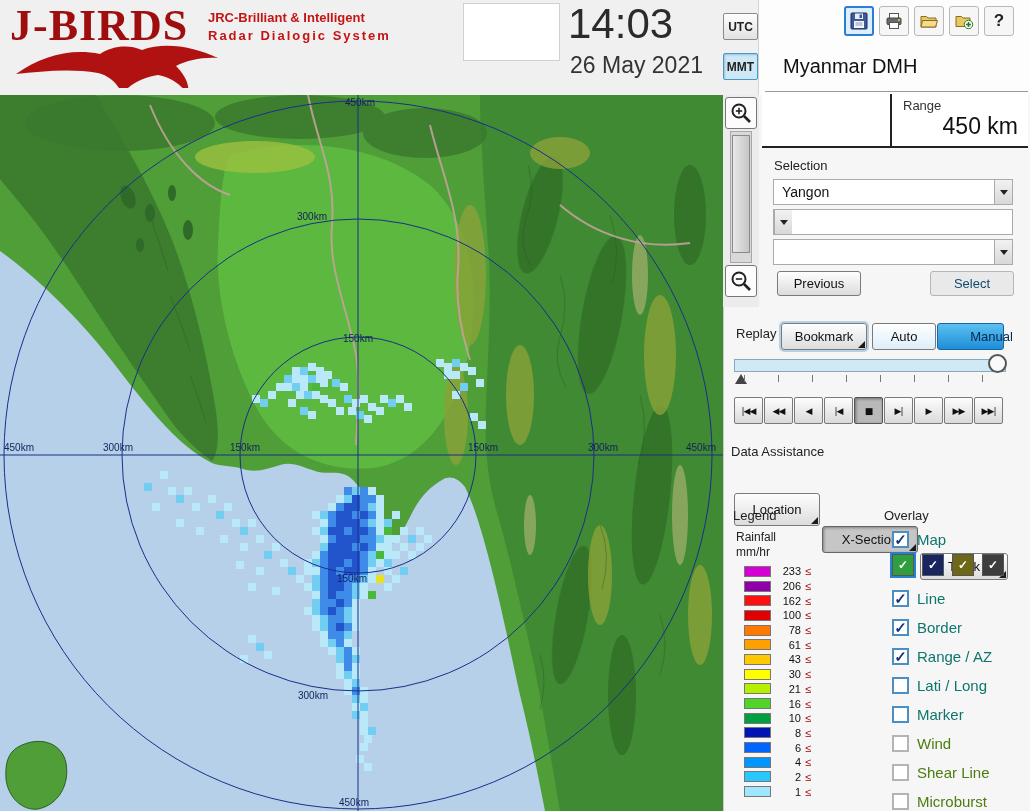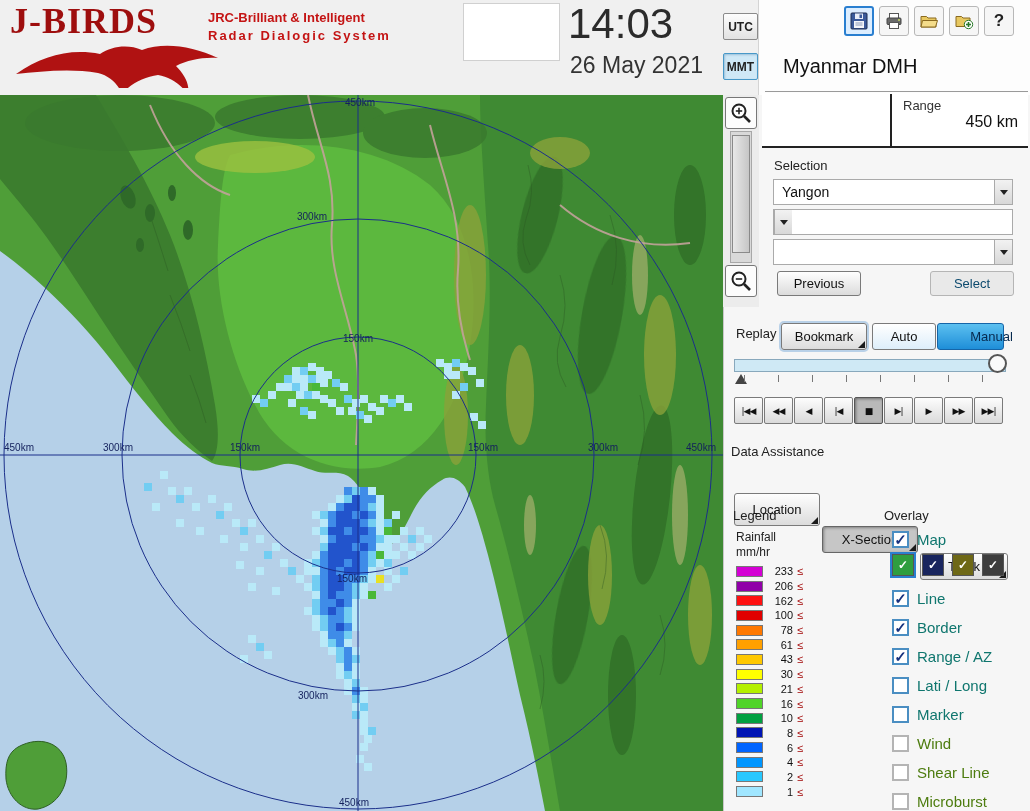--- a/index.html
+++ b/index.html
@@ -4,21 +4,21 @@
 <style>
   html,body{margin:0;padding:0;background:#888;}
   *{box-sizing:border-box;}
   .app{position:relative;width:1030px;height:811px;overflow:hidden;background:#f2f2f2;
        font-family:"Liberation Sans",sans-serif;-webkit-user-select:none;user-select:none;}
 
   
   .topbar-left{position:absolute;left:0;top:0;width:758px;height:95px;background:#f0f0f0;}
   .topbar-right{position:absolute;left:758px;top:0;width:272px;height:95px;background:#fdfdfd;border-left:1px solid #d4d4d4;}
   .logo-title{position:absolute;left:10px;top:0px;font-family:"Liberation Serif",serif;font-weight:700;
-              font-size:36px;color:#9e0e0e;letter-spacing:1px;}
+              font-size:44px;color:#9e0e0e;letter-spacing:1px;}
   .logo-tag1{position:absolute;left:208px;top:10px;font-size:13px;font-weight:700;color:#c41414;}
   .logo-tag2{position:absolute;left:208px;top:28px;font-size:13px;font-weight:700;color:#c41414;letter-spacing:2px;}
   .bird{position:absolute;left:12px;top:42px;}
   .sitebox{position:absolute;left:463px;top:3px;width:97px;height:58px;background:#fff;border:1px solid #d0d0d0;}
   .clock-time{position:absolute;left:568px;top:0px;font-size:42px;color:#2b2b2b;}
   .clock-date{position:absolute;left:570px;top:52px;font-size:23px;color:#333;}
   .tzbtn{position:absolute;width:35px;height:27px;font-size:12px;font-weight:700;color:#222;
          background:linear-gradient(#fdfdfd,#e2e2e2);border:1px solid #8a8a8a;border-radius:2px;
          display:flex;align-items:center;justify-content:center;}
   .tz-utc{left:723px;top:13px;}
@@ -38,21 +38,21 @@
   .vscroll{position:absolute;left:730px;top:131px;width:22px;height:132px;background:#d9d9d9;border:1px solid #a8a8a8;}
   .vthumb{position:absolute;left:1px;top:3px;width:18px;height:118px;background:linear-gradient(90deg,#e8e8e8,#c6c6c6);
           border:1px solid #8a8a8a;}
 
   .station{position:absolute;left:783px;top:55px;font-size:20px;color:#111;}
   .divider1{position:absolute;left:765px;top:91px;width:263px;height:1px;background:#9a9a9a;}
   .rangebox{position:absolute;left:762px;top:93px;width:266px;height:54px;background:#fff;}
   .range-vline{position:absolute;left:890px;top:94px;width:2px;height:53px;background:#222;}
   .range-bline{position:absolute;left:762px;top:146px;width:266px;height:2px;background:#222;}
   .range-label{position:absolute;left:903px;top:98px;font-size:13px;color:#333;}
-  .range-value{position:absolute;left:890px;top:113px;width:128px;text-align:right;font-size:16px;color:#111;}
+  .range-value{position:absolute;left:890px;top:113px;width:128px;text-align:right;font-size:23px;color:#111;}
 
   .sec-label{position:absolute;font-size:13px;color:#222;}
   .combo{position:absolute;width:240px;height:26px;background:#fff;border:1px solid #aaa;display:flex;align-items:center;}
   .combo .txt{flex:1;font-size:14px;color:#111;padding-left:8px;}
   .combo .dd{width:18px;height:100%;background:linear-gradient(#f2f2f2,#d8d8d8);border-left:1px solid #aaa;
              display:flex;align-items:center;justify-content:center;}
   .combo .dd::after{content:"";border-left:4px solid transparent;border-right:4px solid transparent;border-top:5px solid #222;}
 
   .btn{position:absolute;background:linear-gradient(#fefefe,#dcdcdc);border:1px solid #7a7a7a;border-radius:3px;
        font-size:13px;color:#111;display:flex;align-items:center;justify-content:center;padding:0;}
@@ -69,21 +69,21 @@
   .slider-ticks{position:absolute;left:744px;top:375px;width:258px;height:7px;
                 background:repeating-linear-gradient(90deg,#777 0 1px,transparent 1px 34px);}
 
   #playback-row{position:absolute;left:734px;top:397px;display:flex;gap:1px;}
   .pb{width:29px;height:27px;background:linear-gradient(#fdfdfd,#dadada);border:1px solid #7a7a7a;border-radius:2px;
       font-family:"DejaVu Sans",sans-serif;font-size:9px;letter-spacing:-1px;color:#111;display:flex;align-items:center;justify-content:center;padding:0;}
   .pb.pressed{background:#b9b9b9;box-shadow:inset 1px 1px 3px rgba(0,0,0,.4);border-color:#555;}
 
   .legend-title{position:absolute;left:736px;font-size:12px;color:#222;}
   #legend-rows{position:absolute;left:736px;top:564px;}
-  .lrow{display:flex;align-items:center;height:14.7px;}
+  .lrow{display:flex;align-items:center;height:14.7px;margin-left:8px;}
   .lsw{width:27px;height:11px;border:1px solid #777;}
   .lval{width:30px;text-align:right;font-size:11px;color:#111;}
   .lle{font-size:11px;color:#a00000;margin-left:4px;}
 
   #overlay-list{position:absolute;left:892px;top:528px;width:136px;}
   .orow{display:flex;align-items:center;height:22px;margin-bottom:7px;}
   .orow.first{margin-bottom:4px;}
   .cb{width:17px;height:17px;border:2px solid #4a8ec2;background:#fff;display:flex;align-items:center;justify-content:center;
       font-size:15px;font-weight:700;color:#16317e;line-height:1;}
   .cb.dis{border-color:#b4b4b4;}

